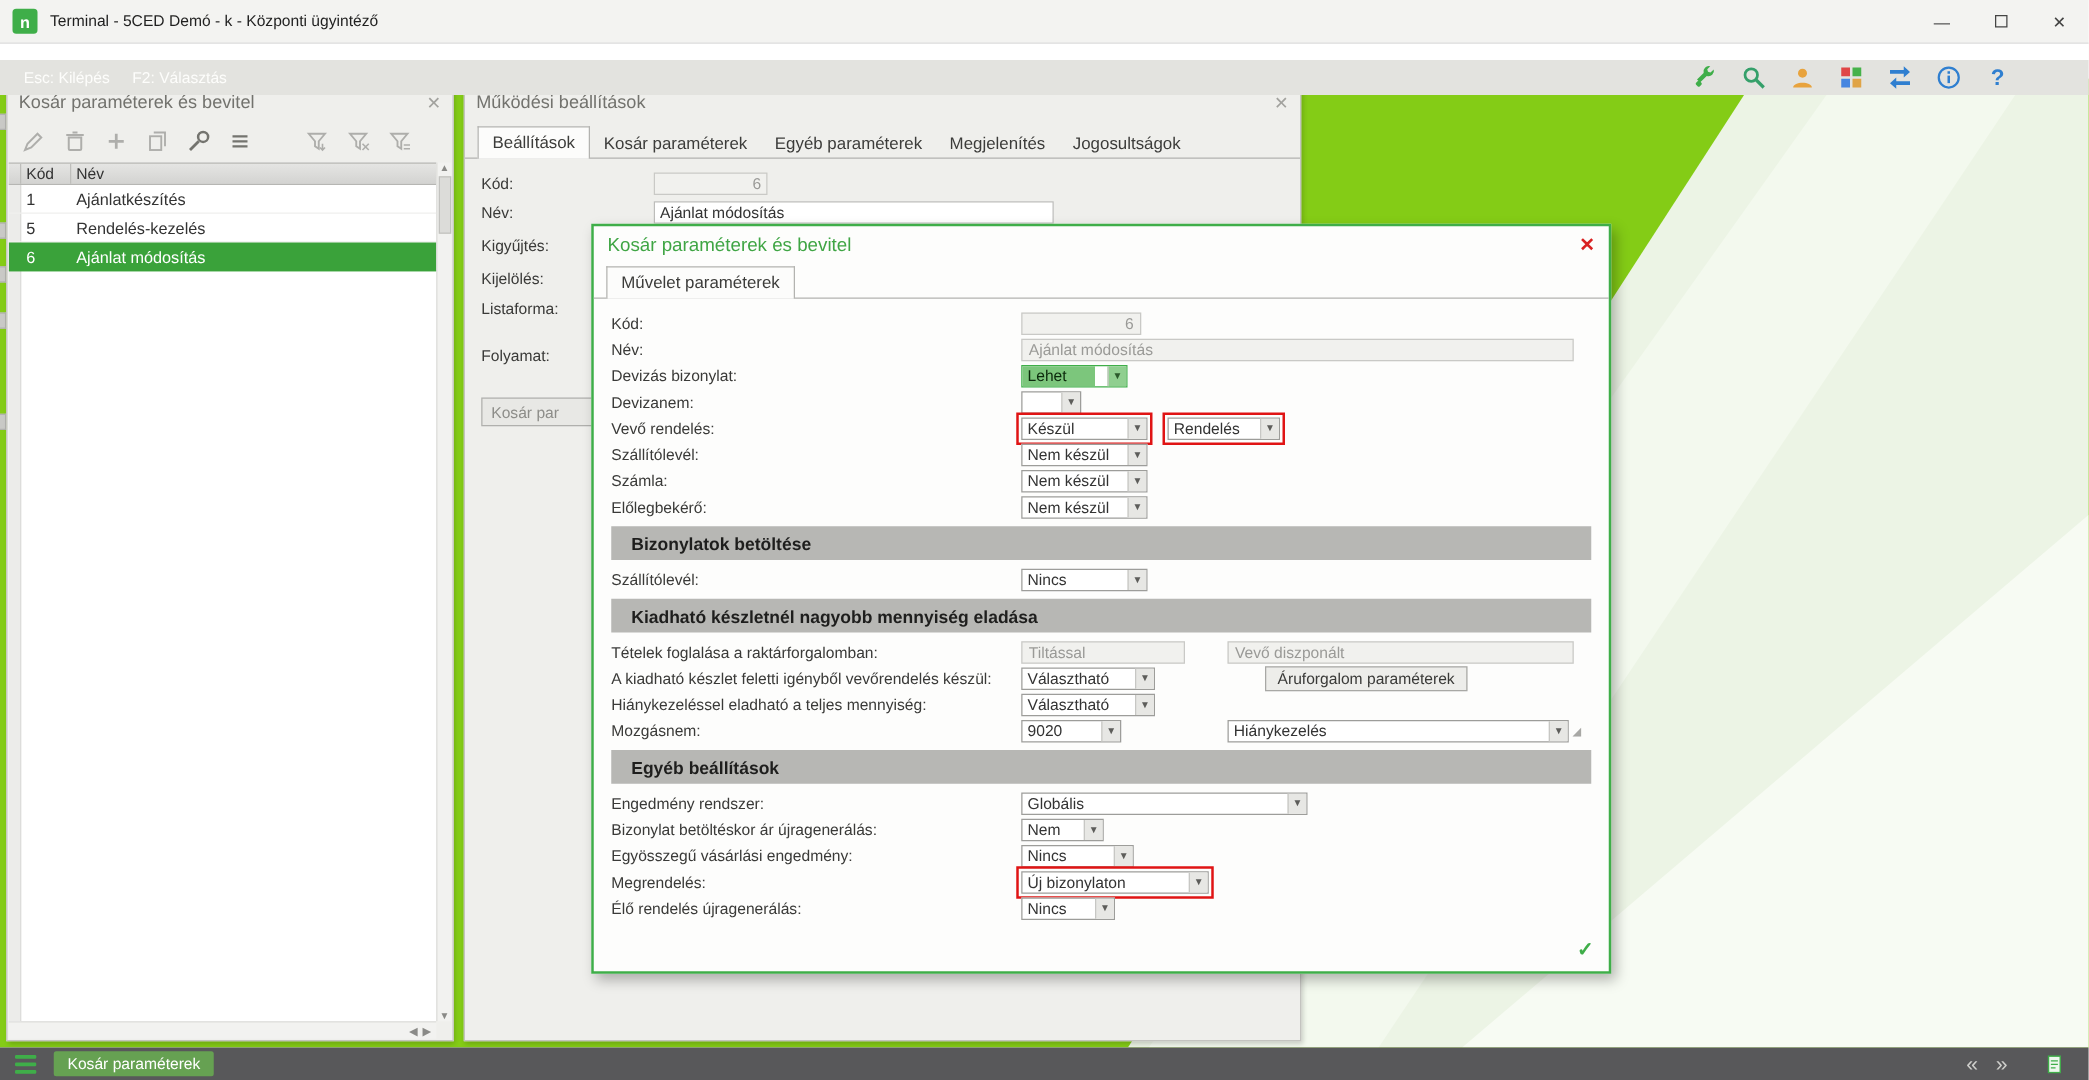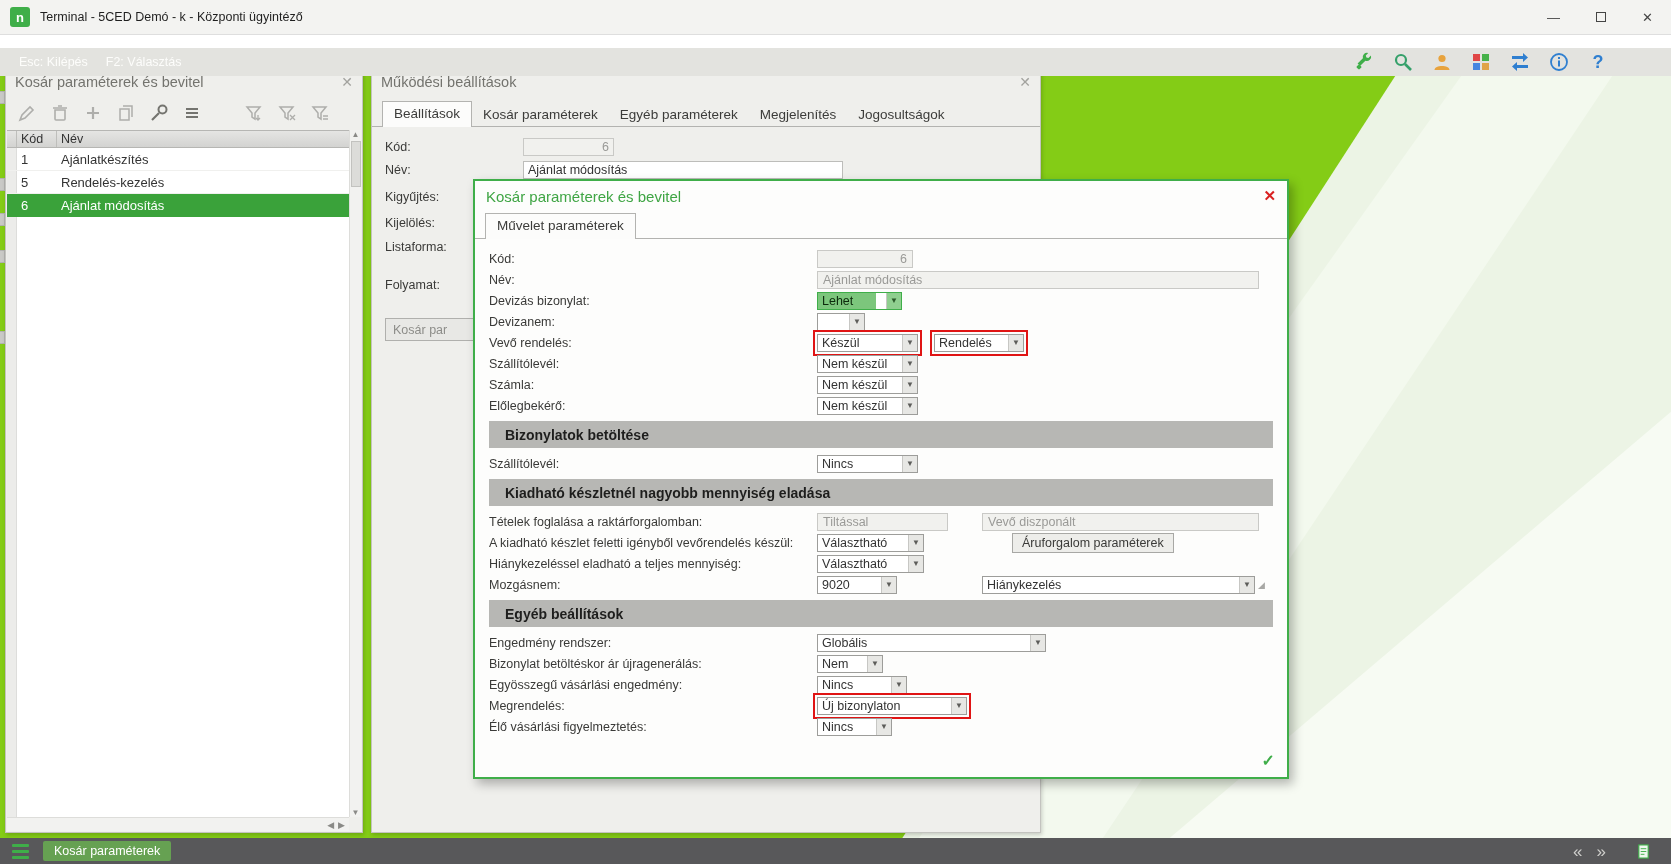--- a/index.html
+++ b/index.html
@@ -437,21 +437,21 @@
           </span>
       </div>
       <div class="drow">
         <span class="dlabel">Megrendelés:</span>
         <span class="combo alert" style="width:150px">
             <span class="val">Új bizonylaton</span>
             <span class="arrow">▼</span>
           </span>
       </div>
       <div class="drow">
-        <span class="dlabel">Élő vásárlási figyelmeztetés:</span>
+        <span class="dlabel">Élő rendelés újragenerálás:</span>
         <span class="combo" style="width:75px">
             <span class="val">Nincs</span>
             <span class="arrow">▼</span>
           </span>
       </div>
 
     </div>
     <span class="dlg-check">✓</span>
   </div>
 </div>

